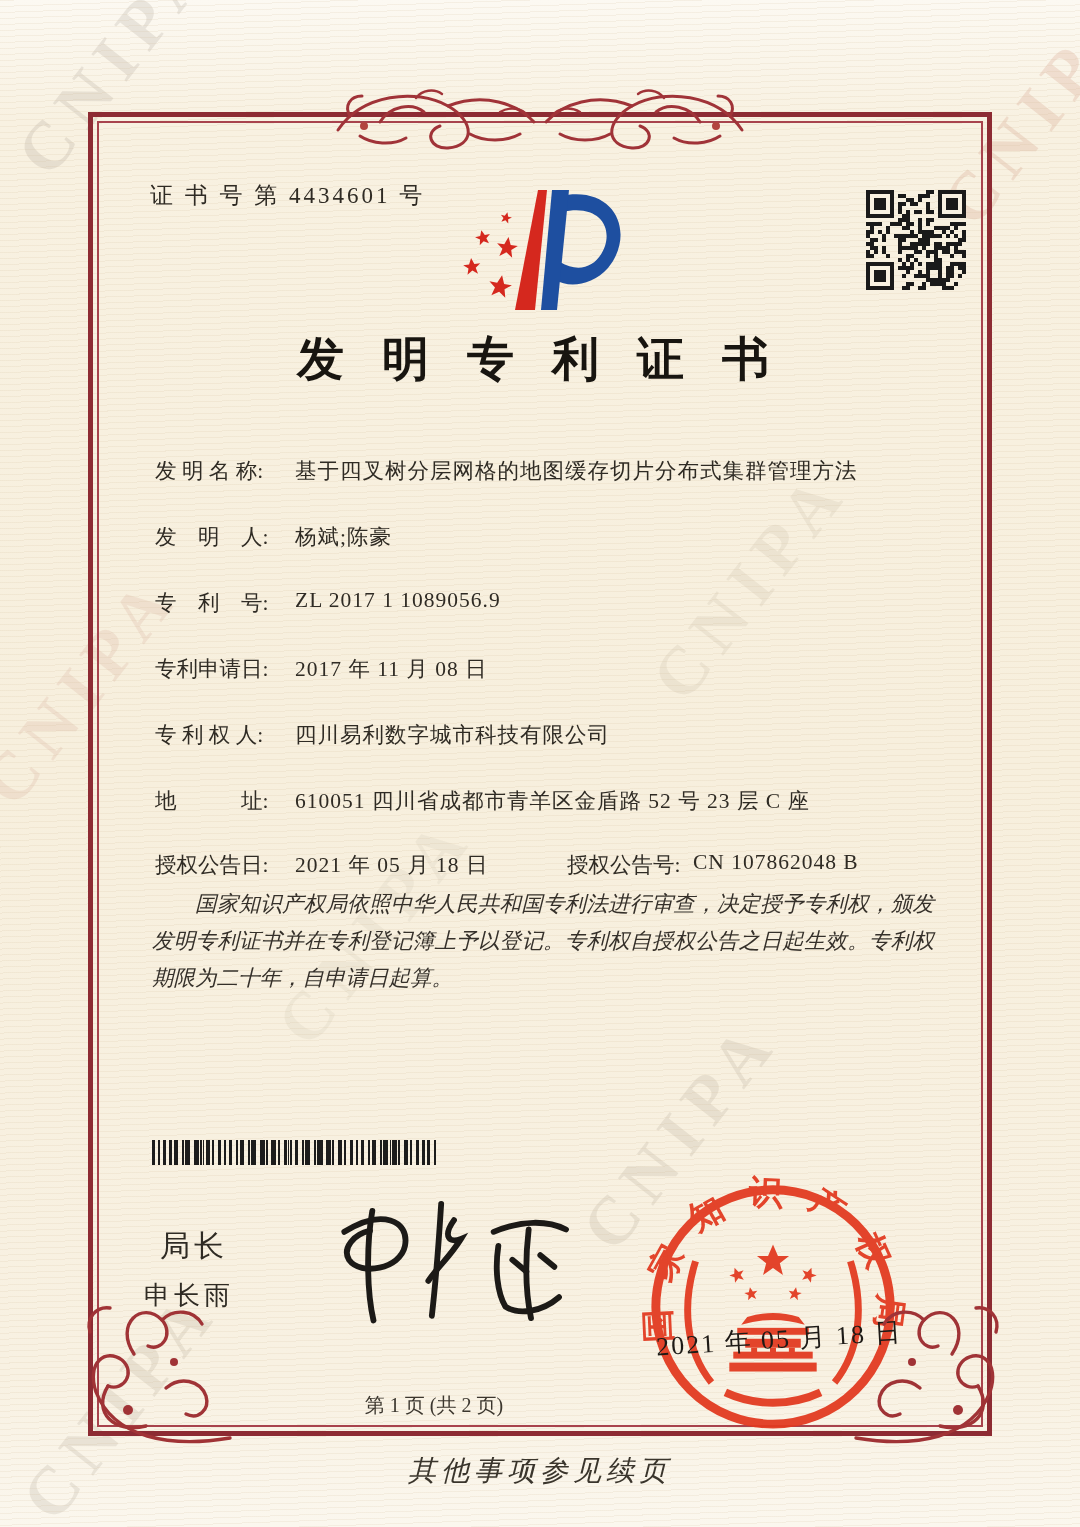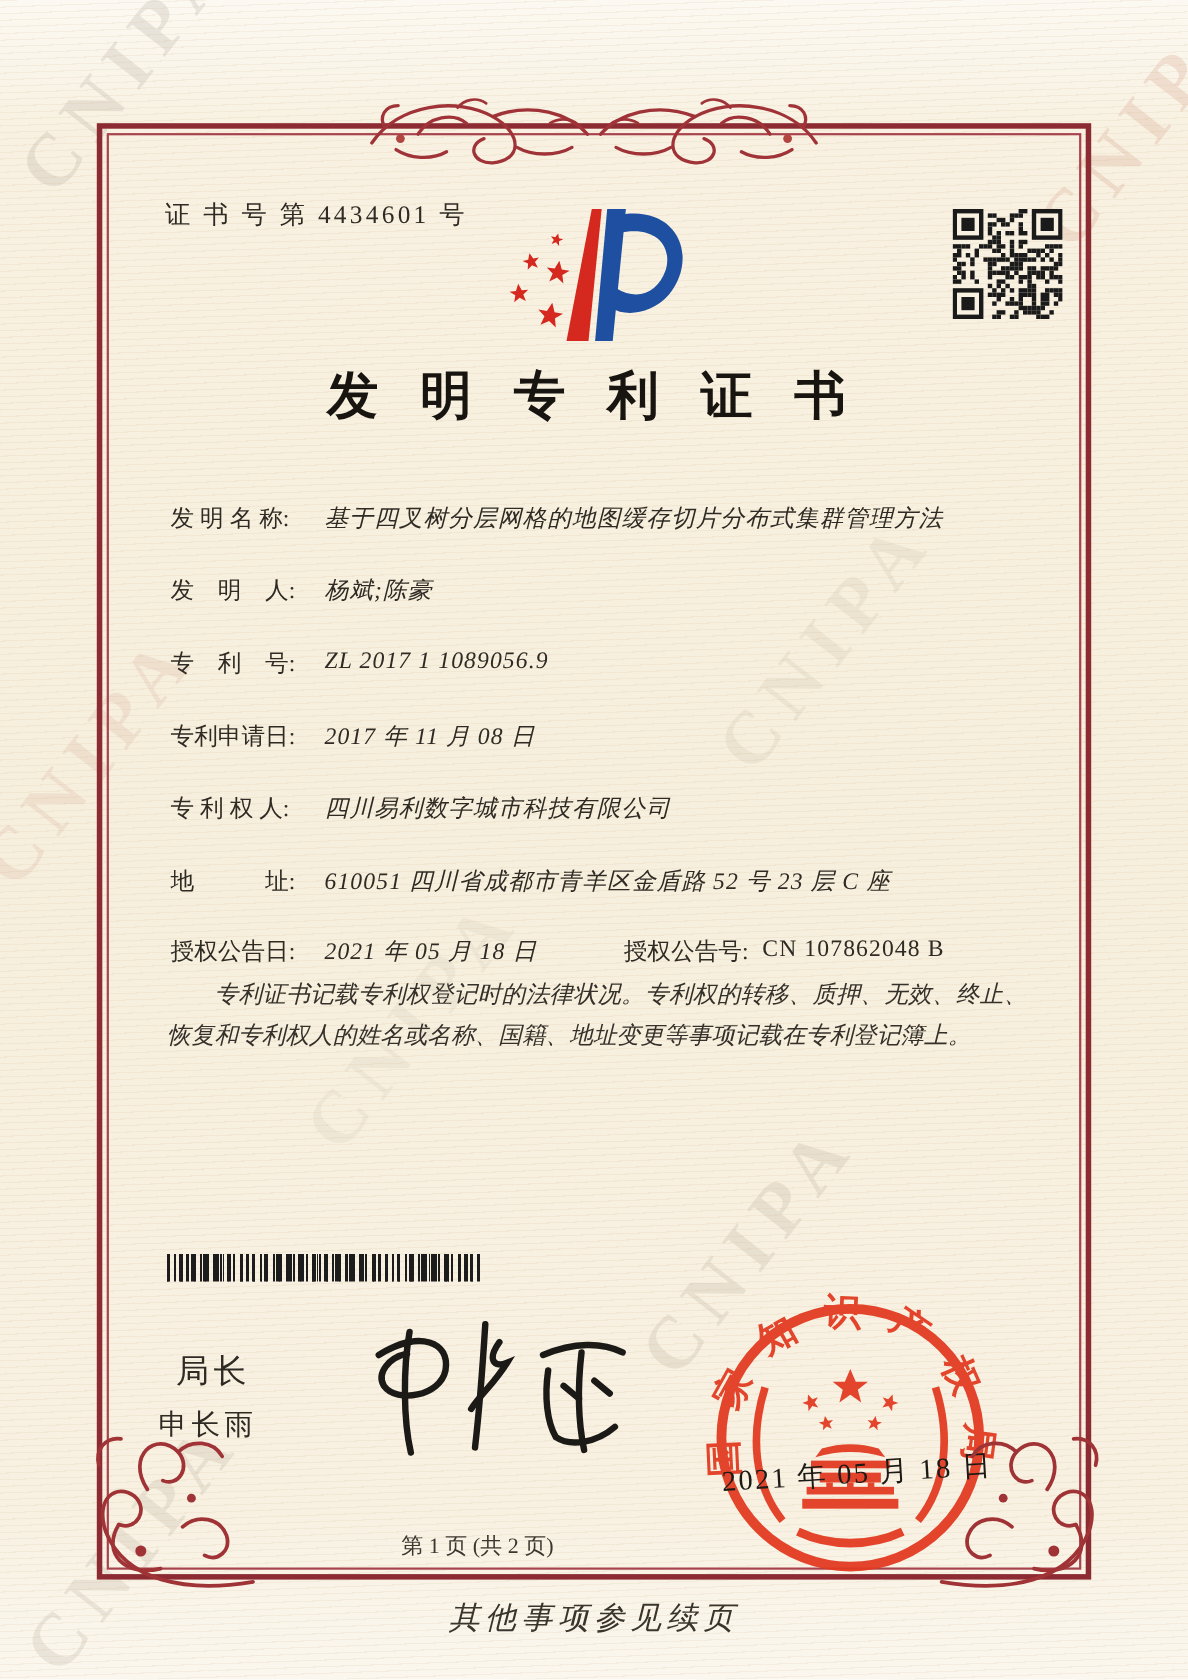--- a/index.html
+++ b/index.html
@@ -12,21 +12,21 @@
     transform:rotate(-52deg);white-space:nowrap;}
   .border-outer{position:absolute;left:88px;top:112px;width:894px;height:1314px;
     border:5px solid #8d2b33;z-index:2;}
   .border-inner{position:absolute;inset:4px;border:2px solid #a8434d;}
   .content{position:absolute;inset:0;z-index:3;color:#2f2b24;}
   .cert-no{position:absolute;left:150px;top:180px;font-size:23px;letter-spacing:3px;}
   .doc-title{position:absolute;left:0;top:328px;width:1080px;text-align:center;
     font-size:47px;font-weight:600;letter-spacing:38px;padding-left:24px;box-sizing:border-box;color:#181510;}
   .row{position:absolute;left:155px;width:780px;font-size:21.5px;}
   .row .lbl{position:absolute;left:0;white-space:pre;}
-  .row .val{position:absolute;left:140px;white-space:nowrap;letter-spacing:1px;font-style:italic;}
+  .row .val{position:absolute;left:140px;white-space:nowrap;letter-spacing:1px;}
   .row .lbl2{position:absolute;left:412px;white-space:pre;}
   .row .val2{position:absolute;left:538px;white-space:nowrap;letter-spacing:1px;}
   .paras{position:absolute;left:152px;top:886px;width:782px;font-size:21.5px;line-height:37px;
     text-align:justify;font-style:italic;color:#35302a;}
   .paras p{margin:0;text-indent:2em;}
   .barcode{position:absolute;left:152px;top:1140px;width:286px;height:25px;
     background:
       repeating-linear-gradient(90deg,#1c1c1c 0 2px,rgba(0,0,0,0) 2px 6px),
       repeating-linear-gradient(90deg,#1c1c1c 0 3px,rgba(0,0,0,0) 3px 11px),
       repeating-linear-gradient(90deg,#1c1c1c 0 1px,rgba(0,0,0,0) 1px 17px);}
@@ -376,21 +376,21 @@
       <span class="val">610051 四川省成都市青羊区金盾路 52 号 23 层 C 座</span>
     </div>
     <div class="row" style="top:850px">
       <span class="lbl">授权公告日:</span>
       <span class="val">2021 年 05 月 18 日</span>
       <span class="lbl2">授权公告号:</span>
       <span class="val2">CN 107862048 B</span>
     </div>
 
     <div class="paras">
-      <p>专利证书记载专利权登记时的法律状况。专利权的转移、质押、无效、终止、恢复和专利权人的姓名或名称、国籍、地址变更等事项记载在专利登记簿上。</p>
+      <p>国家知识产权局依照中华人民共和国专利法进行审查，决定授予专利权，颁发发明专利证书并在专利登记簿上予以登记。专利权自授权公告之日起生效。专利权期限为二十年，自申请日起算。</p>
     </div>
 
     <div class="barcode"></div>
 
     <div class="sig-title">局长</div>
     <div class="sig-name">申长雨</div>
     <svg class="autograph" width="280" height="145" viewBox="0 0 240 120">
       <g stroke="#1c1a17" fill="none" stroke-width="5" stroke-linecap="round">
         <path d="M62,14 C57,42 57,82 63,108"></path>
         <path d="M38,32 C70,12 94,22 90,44 C86,64 52,70 42,56 C36,46 46,34 60,31"></path>

